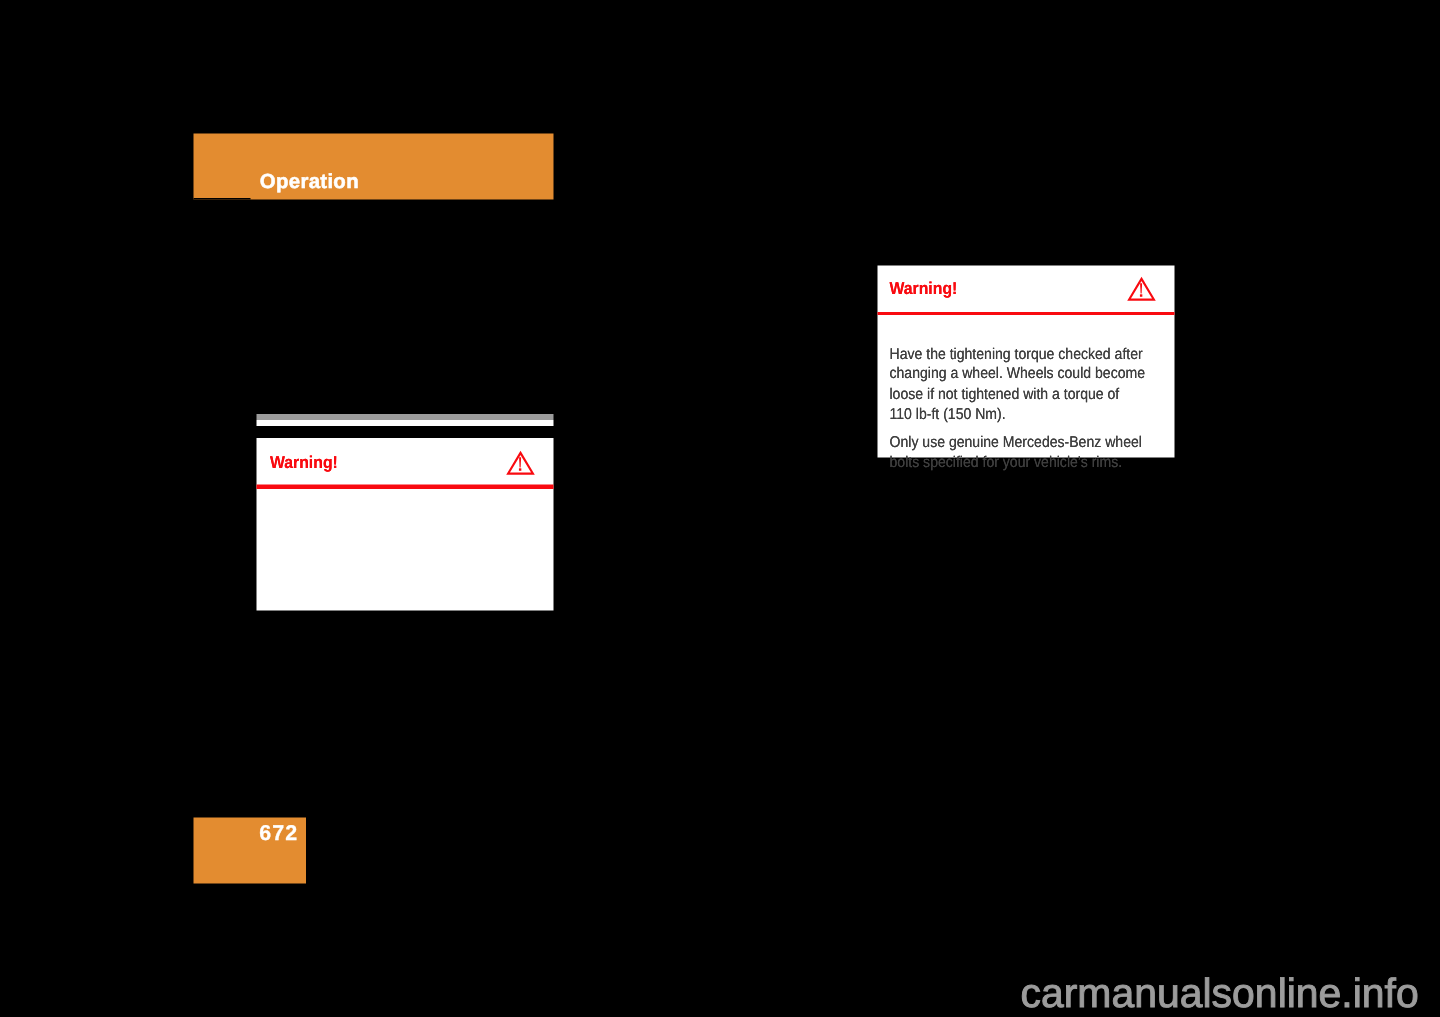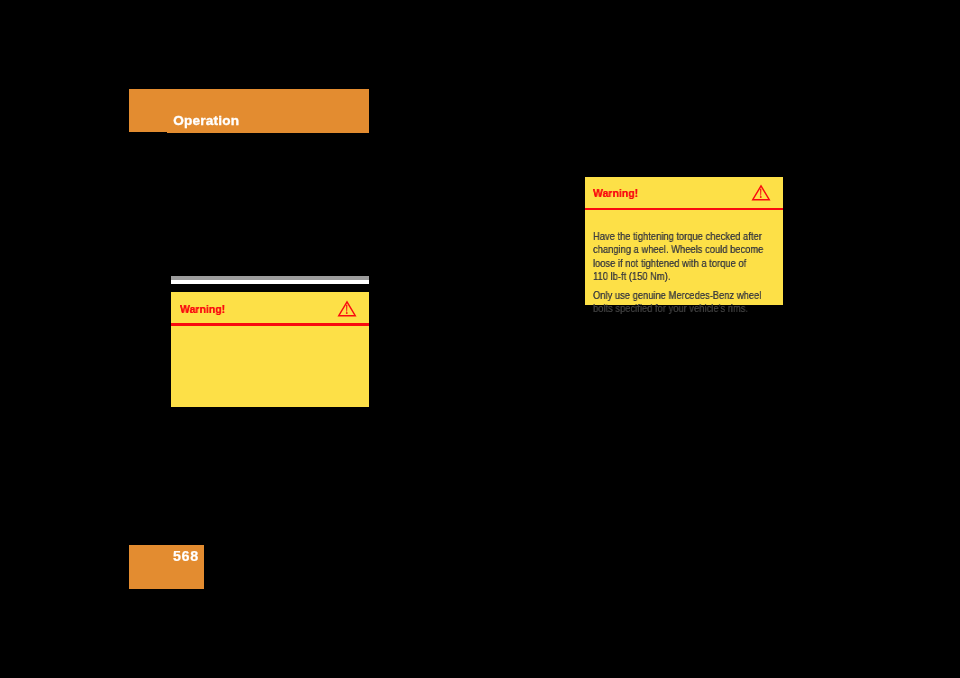--- a/index.html
+++ b/index.html
@@ -59,21 +59,21 @@
     top: 276.0px;
     width: 198px;
     height: 8.0px;
   }
   .rule-top { position:absolute; left:0; top:0; width:100%; height:3.9px; background:#9C9C9C; }
   .rule-bot { position:absolute; left:0; top:3.9px; width:100%; height:4.1px; background:#ffffff; }
 
   
   .warning-box {
     position: absolute;
-    background: #fde047;
+    background: #ffffff;
     box-sizing: border-box;
   }
   .warning-title {
     position: absolute;
     font-size: 11.5px;
     font-weight: bold;
     color: #F90A10;
     text-shadow: 0 0 0.3px #F90A10;
     line-height: 12px;
     white-space: nowrap;
@@ -190,16 +190,17 @@
       <p>Have the tightening torque checked after</p>
       <p>changing a wheel. Wheels could become</p>
       <p>loose if not tightened with a torque of</p>
       <p>110 lb-ft (150 Nm).</p>
       <p class="gap">Only use genuine Mercedes-Benz wheel</p>
       <p>bolts specified for your vehicle’s rims.</p>
     </div>
   </div>
 
   <div class="page-number-box"></div>
-  <div class="page-number">568</div>
-
+  <div class="page-number">672</div>
+
+  <div class="watermark">carmanualsonline.info</div>
 
 </div>
 
 </body></html>

